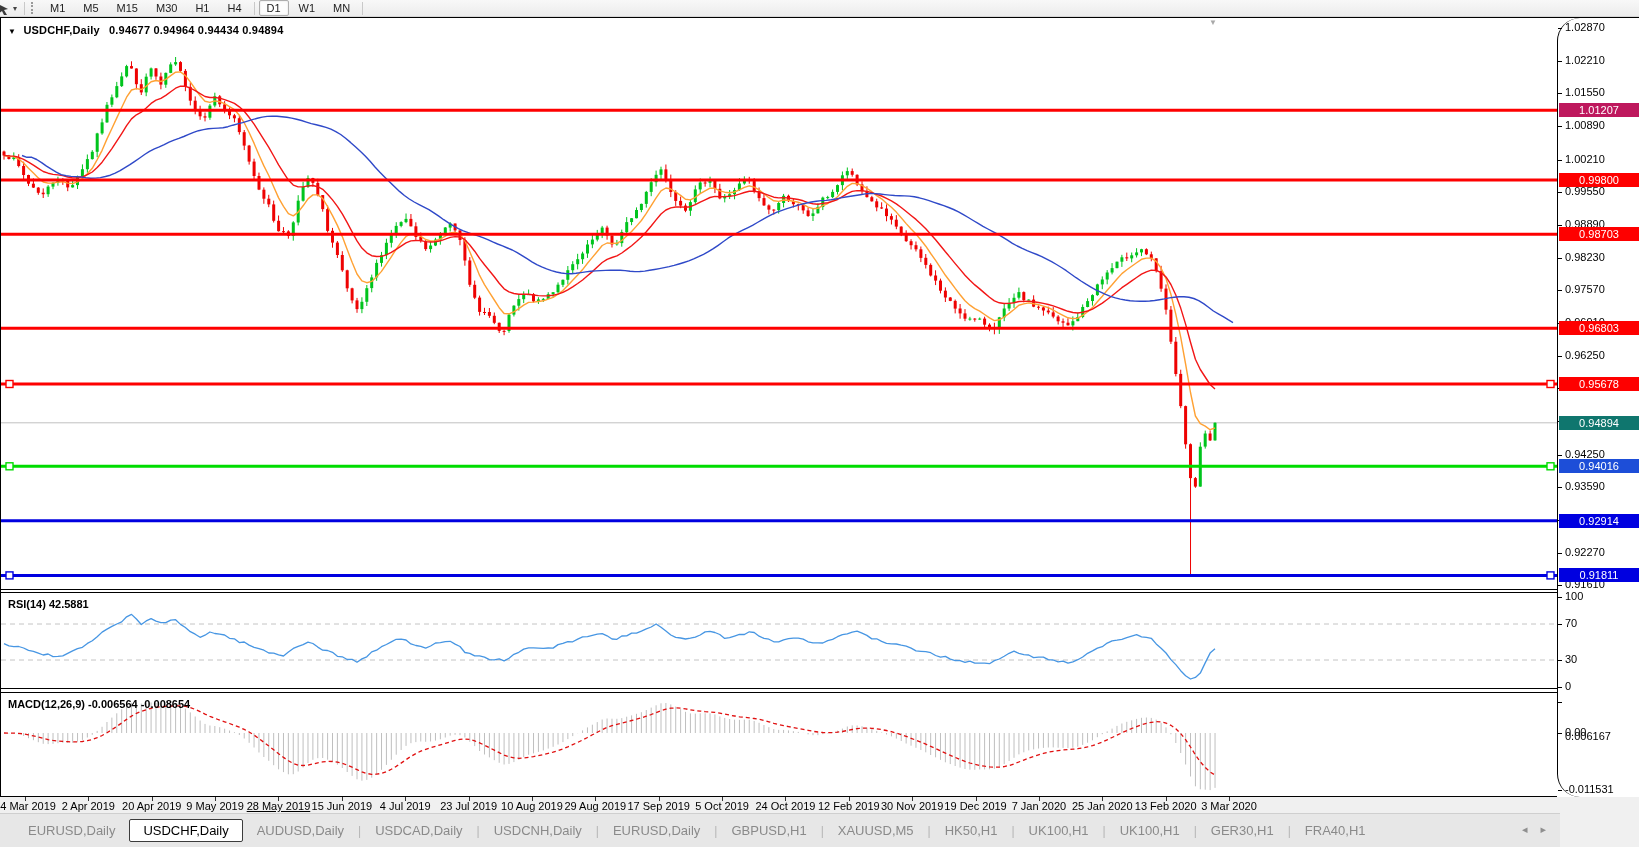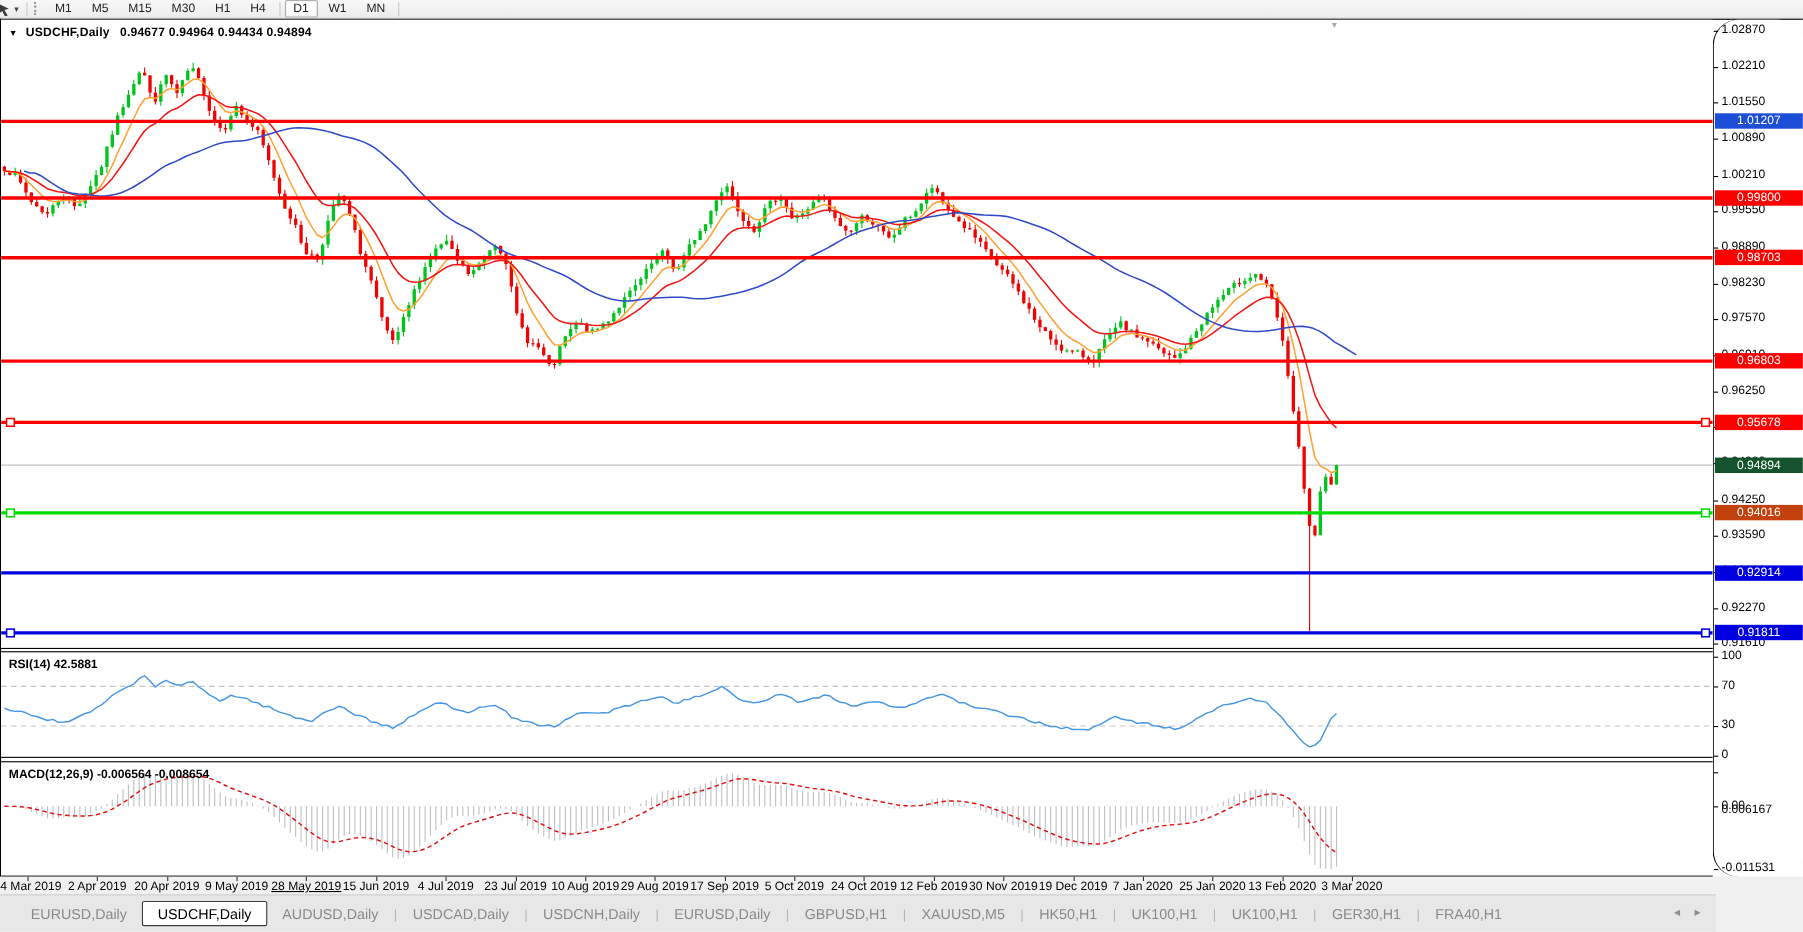--- a/index.html
+++ b/index.html
@@ -916,29 +916,29 @@
         <div class="ax-tick" style="top: 642px;"></div>
         <div class="ax-label" style="top: 635px;">30</div>
         <div class="ax-tick" style="top: 669px;"></div>
         <div class="ax-label" style="top: 662px;">0</div>
         <div class="ax-tick" style="top: 684.473px;"></div>
         <div class="ax-label" style="top: 712px;">0.006167</div>
         <div class="ax-tick" style="top: 715px;"></div>
         <div class="ax-label" style="top: 708px;">0.00</div>
         <div class="ax-tick" style="top: 772.078px;"></div>
         <div class="ax-label" style="top: 765.078px;">-0.011531</div>
-        <div class="ax-badge" style="top: 85.3185px; background: #1d4ed8;">1.01207</div>
+        <div class="ax-badge" style="top: 85.3185px; background: #be185d;">1.01207</div>
         <div class="ax-badge" style="top: 154.965px; background: rgb(254, 0, 0);">0.99800</div>
         <div class="ax-badge" style="top: 209.266px; background: rgb(254, 0, 0);">0.98703</div>
         <div class="ax-badge" style="top: 303.317px; background: rgb(254, 0, 0);">0.96803</div>
         <div class="ax-badge" style="top: 359.004px; background: rgb(254, 0, 0);">0.95678</div>
-        <div class="ax-badge" style="top: 441.273px; background: #c2410c;">0.94016</div>
+        <div class="ax-badge" style="top: 441.273px; background: #1d4ed8;">0.94016</div>
         <div class="ax-badge" style="top: 495.822px; background: rgb(0, 0, 224);">0.92914</div>
         <div class="ax-badge" style="top: 550.42px; background: rgb(0, 0, 224);">0.91811</div>
-        <div class="ax-badge" style="top: 397.812px; background: #14532d;">0.94894</div>
+        <div class="ax-badge" style="top: 397.812px; background: #0f766e;">0.94894</div>
       </div>
   </div>
 
   <div id="date-row">
       <div class="d-tick" style="left: 25px;"></div>
       <div class="d-label" style="left: 25px;">14 Mar 2019</div>
       <div class="d-tick" style="left: 88.37px;"></div>
       <div class="d-label" style="left: 88.37px;">2 Apr 2019</div>
       <div class="d-tick" style="left: 151.74px;"></div>
       <div class="d-label" style="left: 151.74px;">20 Apr 2019</div>

